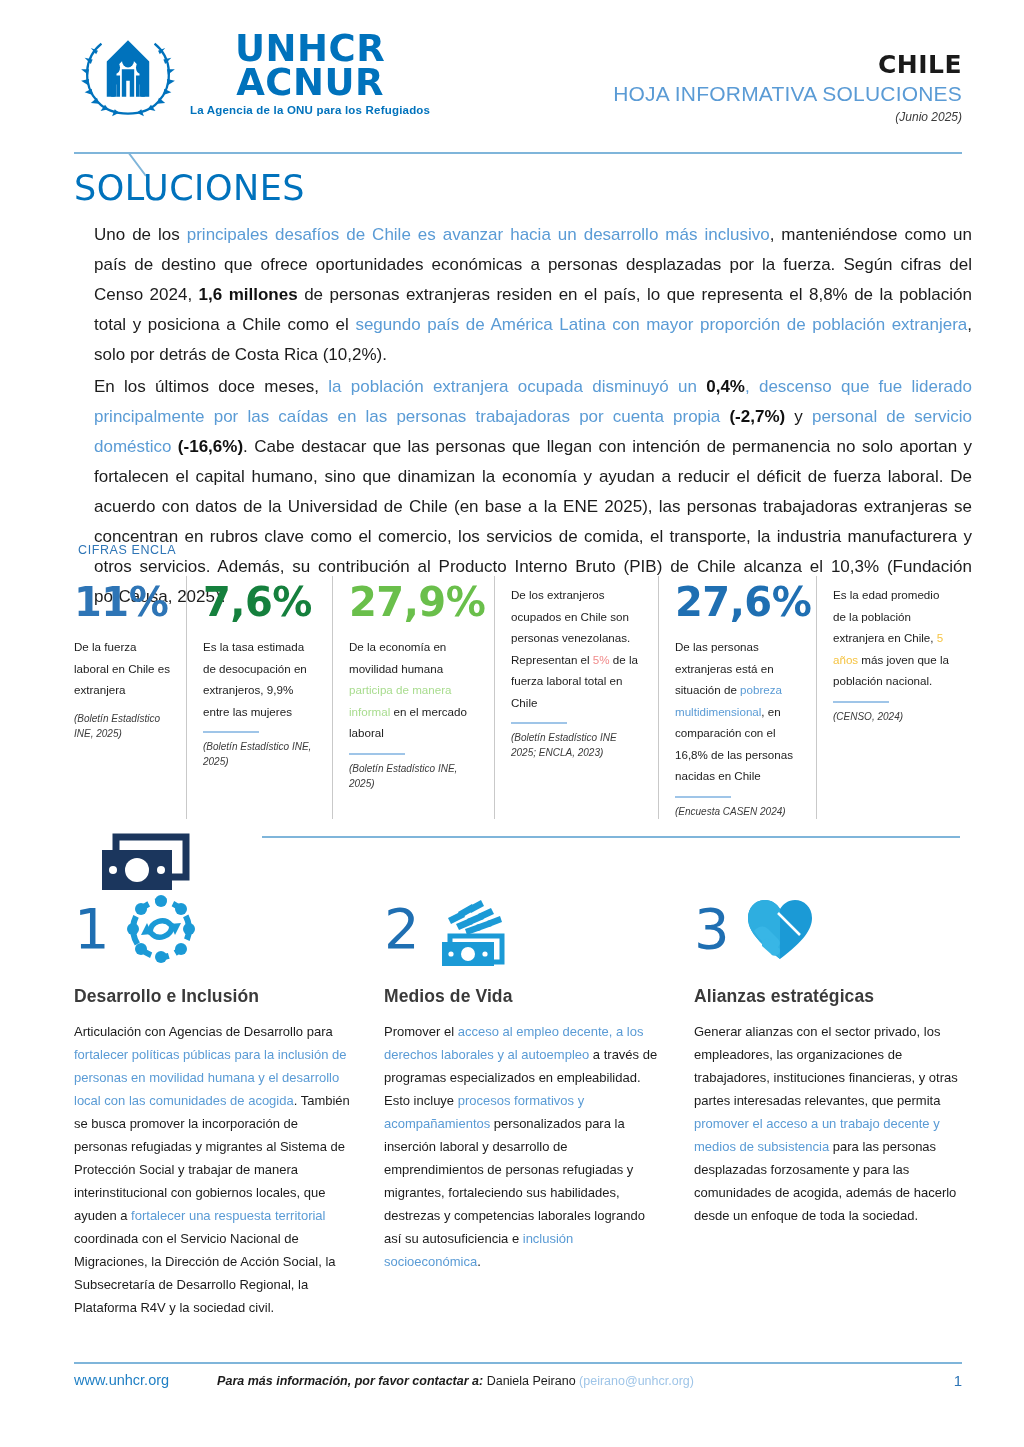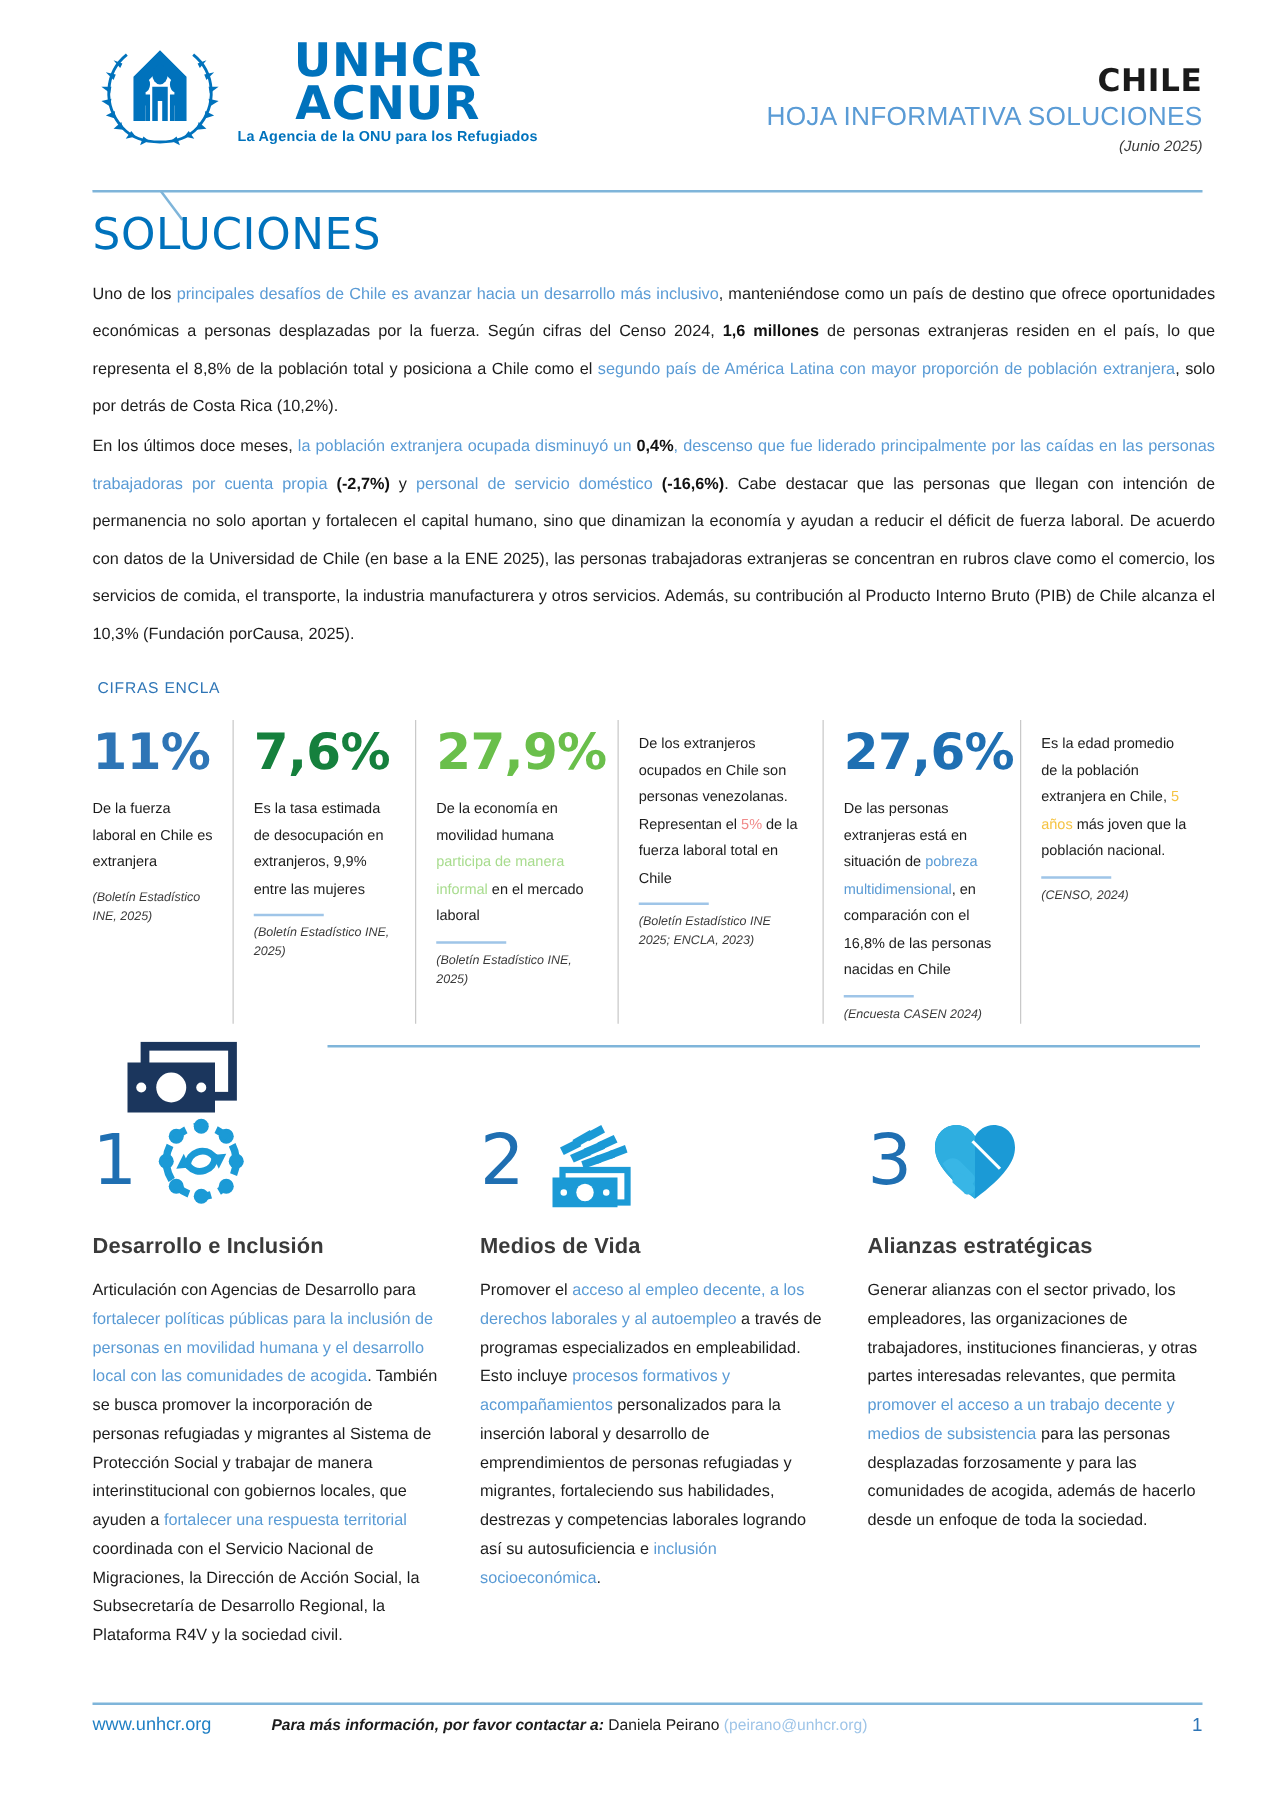--- a/index.html
+++ b/index.html
@@ -45,22 +45,23 @@
 
   
   .sect-title {
     position: absolute; left: 74px; top: 168px;
     font-size: 35px; color: #0072bc; font-weight: normal; letter-spacing: 0.5px;
     font-family: "DejaVu Sans", sans-serif;
   }
 
   .body-copy { position: absolute; left: 74px; top: 220px; width: 898px; }
   .body-copy p {
-    font-size: 13px; line-height: 30px; text-align: justify; color: #1c1c1c;
+    font-size: 17px; line-height: 30px; text-align: justify; color: #1c1c1c;
     margin-bottom: 2px;
+    margin-left: 20px;
   }
   .hl { color: #5a9bd5; }
   .bold { font-weight: bold; color: #111; }
 
   
   .cifras-label {
     position: absolute; left: 78px; top: 543px;
     font-size: 12.5px; color: #2e75b6; letter-spacing: 0.6px;
   }
   .stats { position: absolute; left: 74px; top: 560px; width: 900px; display: flex; margin-top: 16px; }

